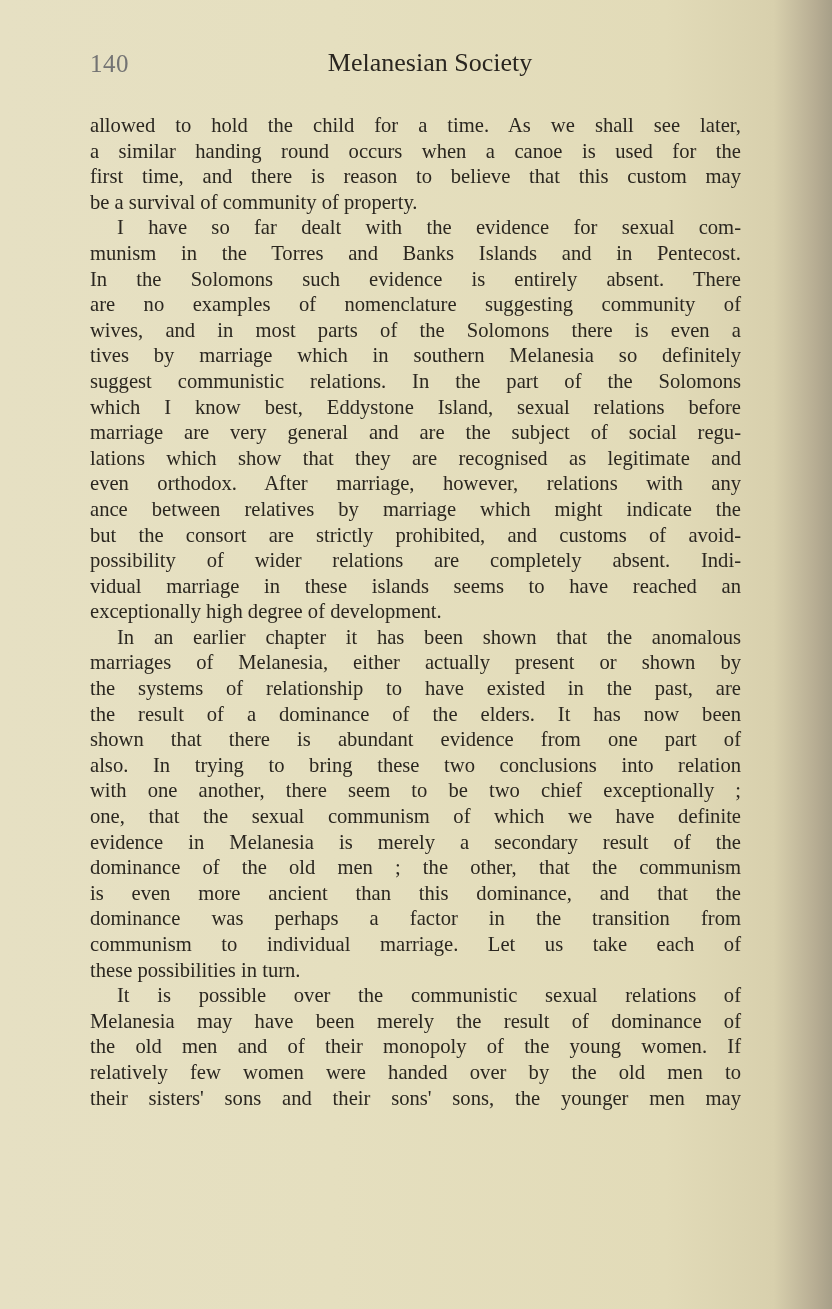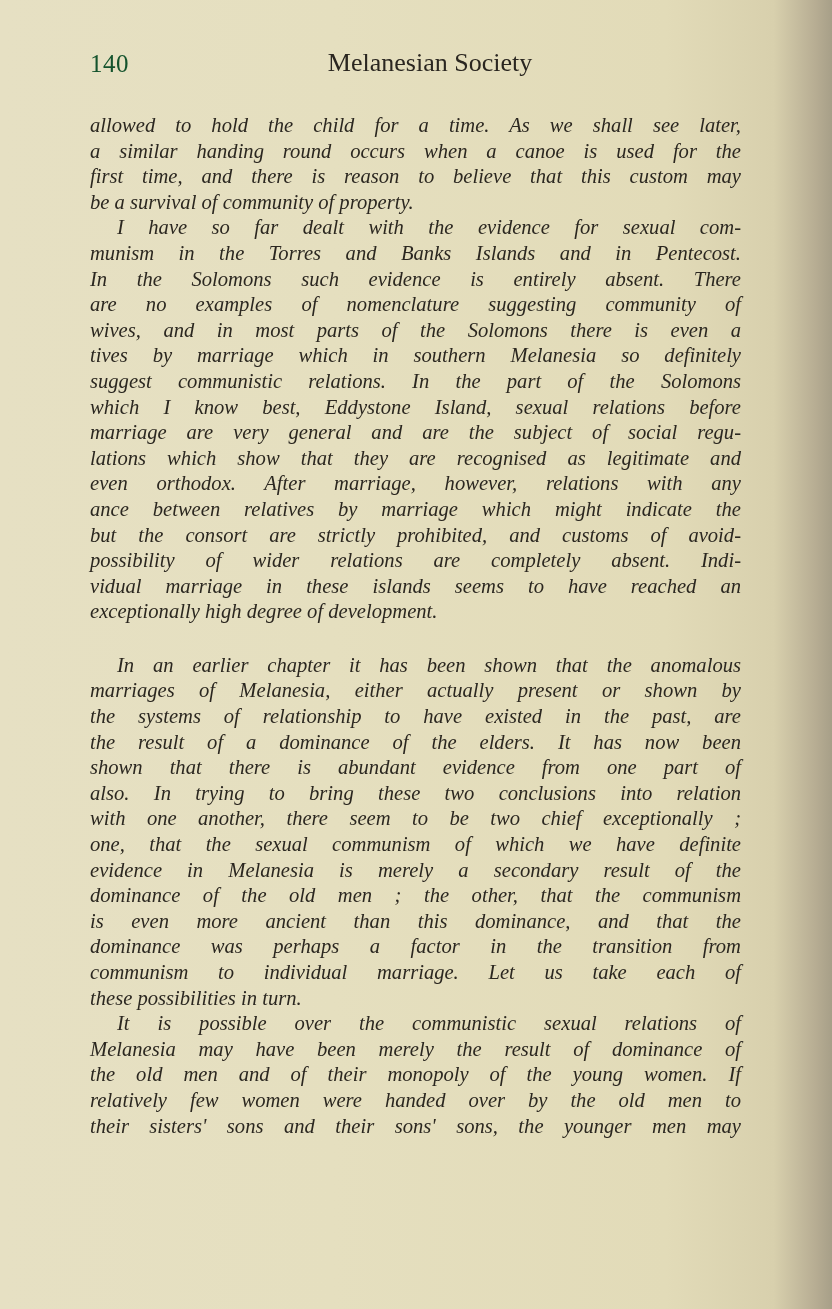--- a/index.html
+++ b/index.html
@@ -28,21 +28,21 @@
       left: 90px;
       width: 660px;
       height: 40px;
     }
     .page-number {
       position: absolute;
       left: 0;
       top: 2px;
       font-size: 25px;
       letter-spacing: 0.5px;
-      color: #14532d;
+      color: #737373;
     }
     .running-title {
       position: absolute;
       left: 0;
       right: 0;
       text-align: center;
       top: 0;
       font-size: 26px;
       color: #2a2620;
       padding-left: 20px;
@@ -57,29 +57,27 @@
       text-align: justify;
     }
     .body-text p {
       margin: 0;
       text-indent: 27px;
     }
     .body-text p.no-indent {
       text-indent: 0;
     }
     .body-text p.section-start {
-      margin-top: 28px;
     }
     .line {
       display: block;
       text-align: justify;
       text-align-last: justify;
       white-space: nowrap;
       height: 25.6px;
-      font-style: italic;
     }
     .line.last {
       text-align-last: left;
     }
   </style>
 </head>
 <body>
 
 <div class="page">
   <div class="running-head">

